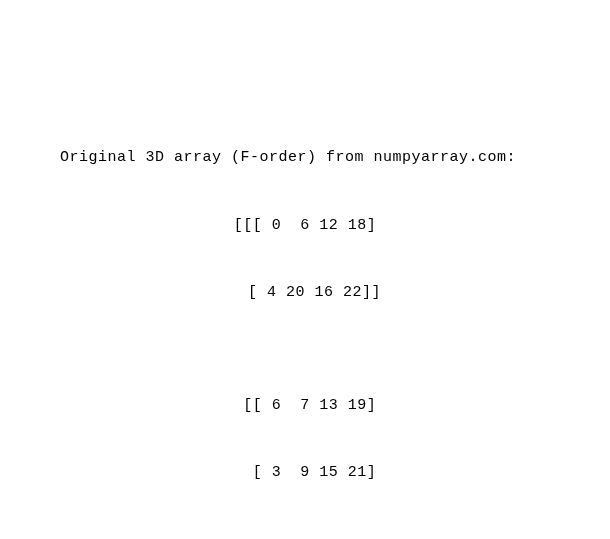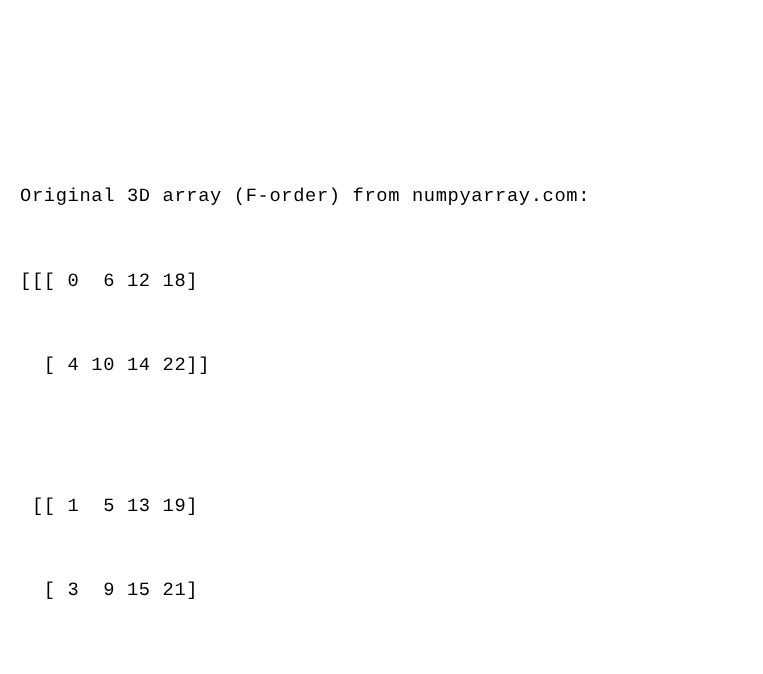--- a/index.html
+++ b/index.html
@@ -15,36 +15,38 @@
       color: #000000;
       padding: 12px 16px;
       white-space: pre;
       letter-spacing: 0.5px;
     }
     .output-block {
       margin-bottom: 0;
     }
     .heading-line {
       display: block;
+      margin-left: 44px;
     }
     .array-line {
       display: block;
+      text-align: center;
     }
   </style>
 </head>
 <body>
 
 
 
 <div class="output-block">
   <span class="heading-line">Original 3D array (F-order) from numpyarray.com:</span>
   <span class="array-line">[[[ 0  6 12 18]</span>
-  <span class="array-line">  [ 4 10 14 22]]</span>
+  <span class="array-line">  [ 4 20 16 22]]</span>
   <span class="array-line"></span>
-  <span class="array-line"> [[ 1  5 13 19]</span>
+  <span class="array-line"> [[ 6  7 13 19]</span>
   <span class="array-line">  [ 3  9 15 21]</span>
   
   
   
   
   
   
   
   
   

